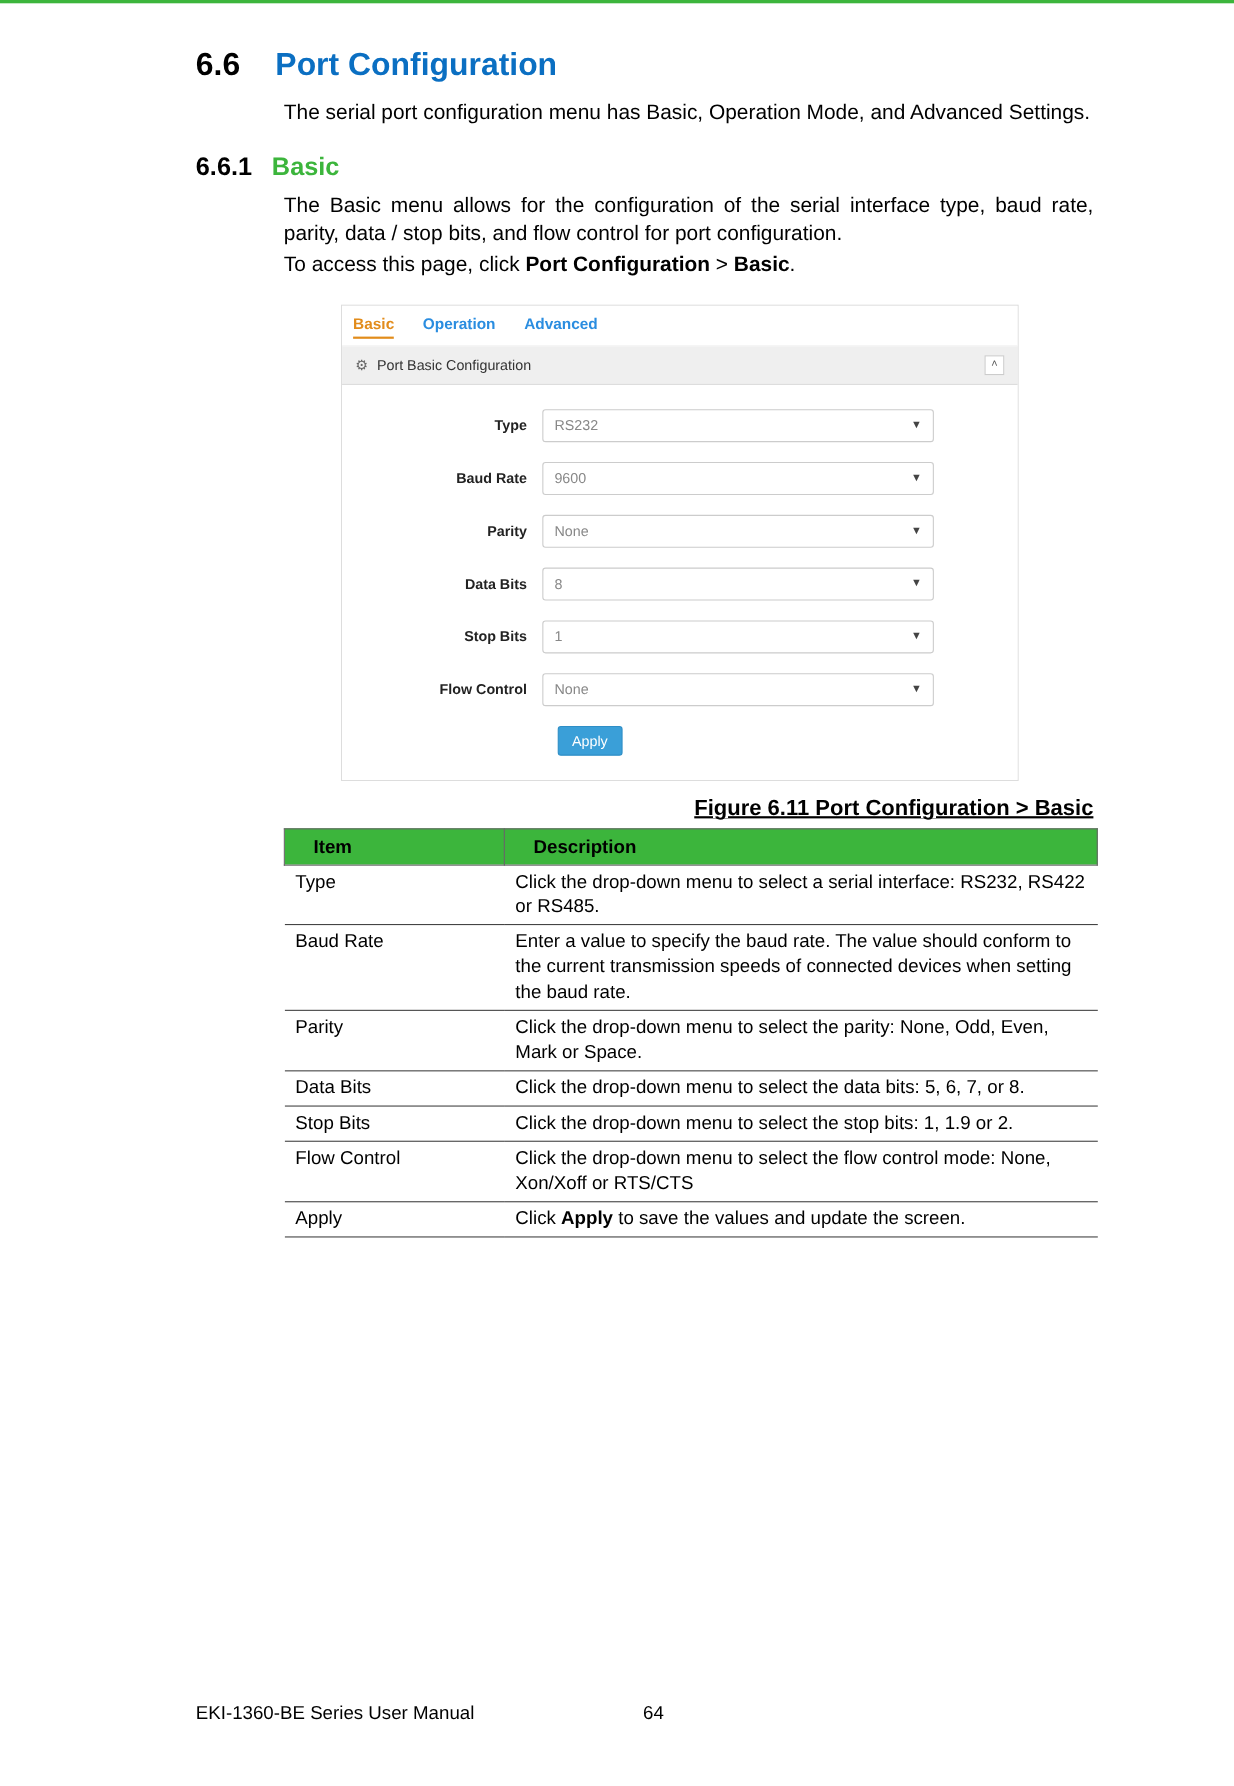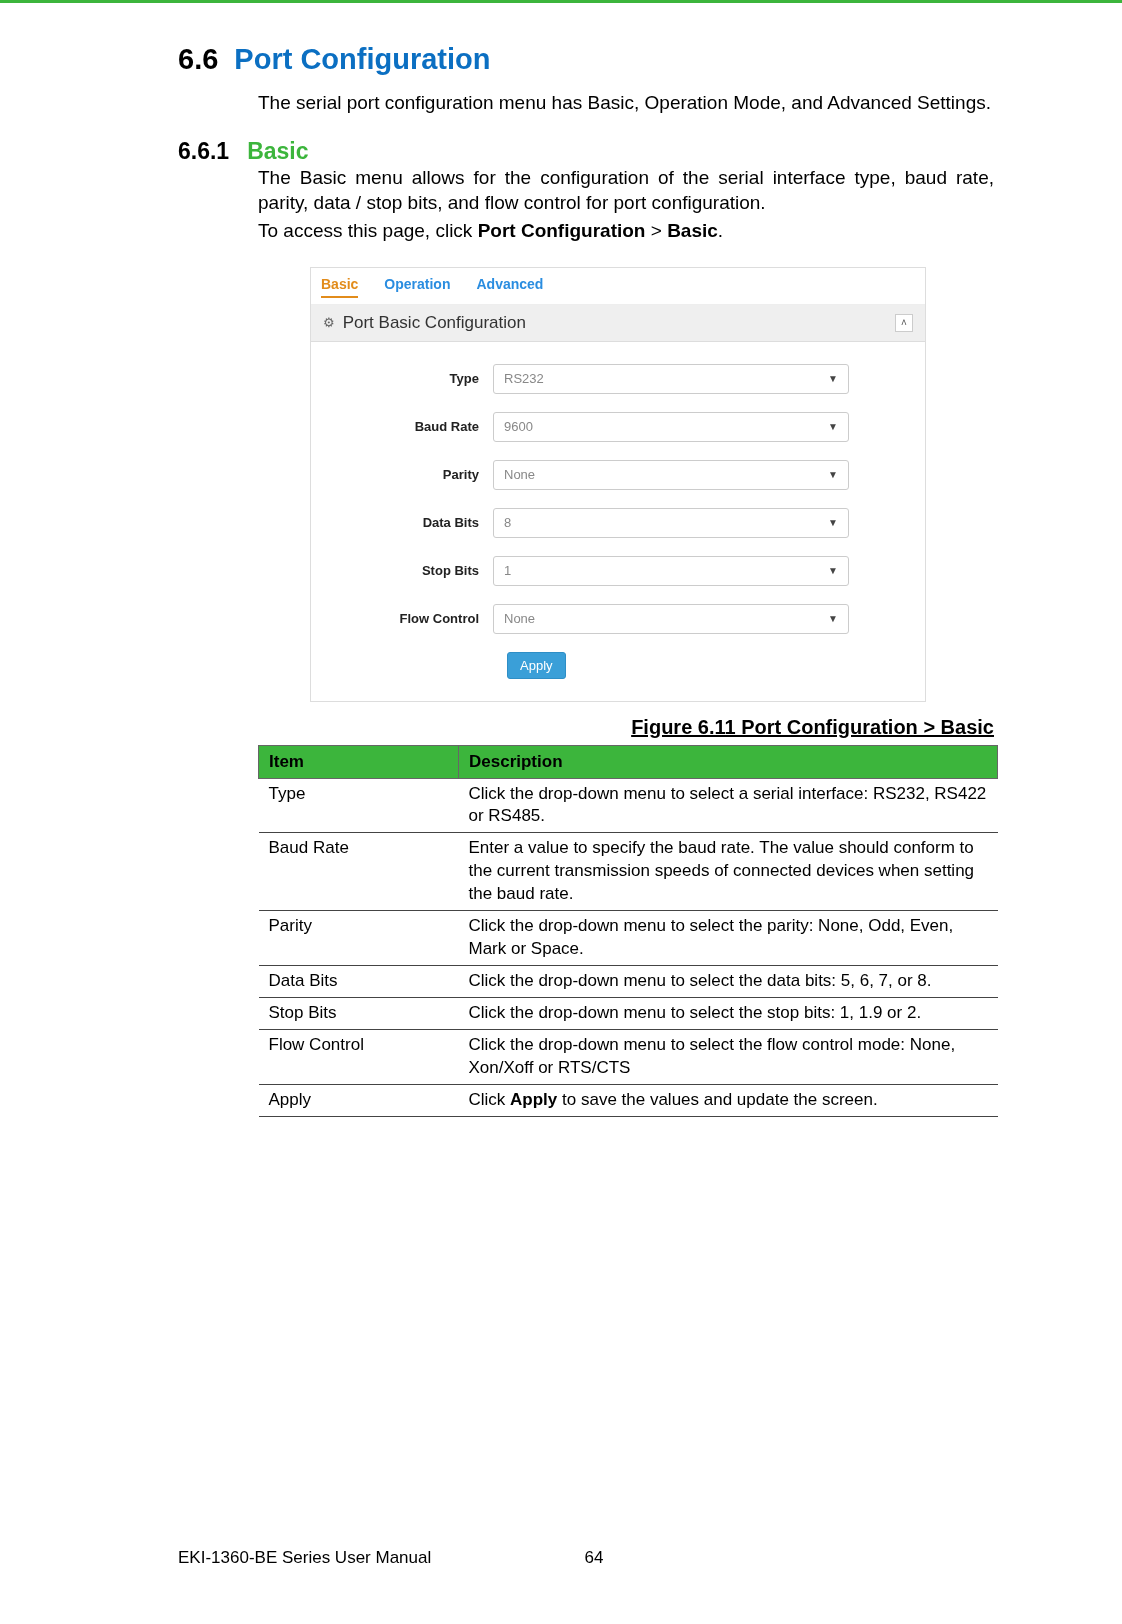--- a/index.html
+++ b/index.html
@@ -8,26 +8,26 @@
       height: 1624px;
       font-family: Arial, Helvetica, sans-serif;
       color: #000;
       background: #fff;
       position: relative;
     }
     .top-rule { height: 3px; background: #3cb53c; width: 100%; }
     .page {
       padding: 40px 128px 0 178px;
     }
-    .h1-row { display: flex; gap: 16px; margin-bottom: 14px; }
+    .h1-row { display: flex; gap: 32px; margin-bottom: 14px; }
     .h1-num { font-size: 29px; font-weight: bold; color: #000; }
     .h1-title { font-size: 29px; font-weight: bold; color: #0b6fc2; }
     .body-text { font-size: 19px; line-height: 1.35; margin-left: 80px; text-align: justify; }
     .body-text.spacer { margin-bottom: 20px; }
-    .h2-row { display: flex; gap: 18px; margin-top: 22px; }
+    .h2-row { display: flex; gap: 18px; margin-top: 22px; margin-bottom: 10px; }
     .h2-num { font-size: 23px; font-weight: bold; color: #000; }
     .h2-title { font-size: 23px; font-weight: bold; color: #3cb53c; }
     .access-line { font-size: 19px; line-height: 1.4; margin-left: 80px; margin-top: 2px; margin-bottom: 22px; }
     .access-line .b { font-weight: bold; }
 
     
     .figure {
       width: 616px;
       margin-left: 132px;
       border: 1px solid #ddd;
@@ -54,21 +54,21 @@
     .panel-header {
       display: flex;
       align-items: center;
       justify-content: space-between;
       background: #efefef;
       padding: 8px 12px;
       border-bottom: 1px solid #ddd;
     }
     .panel-header-left { display: flex; align-items: center; gap: 8px; }
     .gear { font-size: 13px; color: #666; }
-    .panel-title { font-size: 17px; color: #333; }
+    .panel-title { font-size: 13px; color: #333; }
     .collapse-btn {
       width: 18px; height: 18px; border: 1px solid #ccc;
       background: #fff; display: flex; align-items: center; justify-content: center;
       font-size: 10px; color: #555;
     }
     .form-area { padding: 22px 22px 22px 22px; background: #fff; }
     .form-row { display: flex; align-items: center; margin-bottom: 18px; }
     .form-label { width: 160px; text-align: right; font-size: 13px; font-weight: bold; color: #222; padding-right: 14px; }
     .form-select {
       flex: 0 0 356px;
@@ -82,21 +82,21 @@
       background: #3a9fd8; color: #fff; border: 1px solid #2e8ec6;
       border-radius: 3px; padding: 5px 12px; font-size: 13px;
     }
     .fig-caption { text-align: right; font-weight: bold; font-size: 20px; margin-left: 80px; margin-bottom: 6px; text-decoration: underline; }
     .post-fig { font-size: 19px; margin-left: 80px; margin-bottom: 22px; }
 
     
     .desc-table { margin-left: 80px; width: 740px; border-collapse: collapse; font-size: 17px; }
     .desc-table th {
       background: #3cb53c; color: #000; font-weight: bold; text-align: left;
-      padding: 6px 10px; border: 1px solid #666;
+      padding: 6px 26px; border: 1px solid #666;
     }
     .desc-table td {
       padding: 4px 10px; border-bottom: 1px solid #444; vertical-align: top;
       line-height: 1.35;
     }
     .desc-table td:first-child { width: 200px; }
     .desc-table td .b { font-weight: bold; }
     .footer {
       position: absolute; bottom: 56px; left: 178px; right: 112px;
       font-size: 17px; display: flex; justify-content: flex-start; gap: 0;

